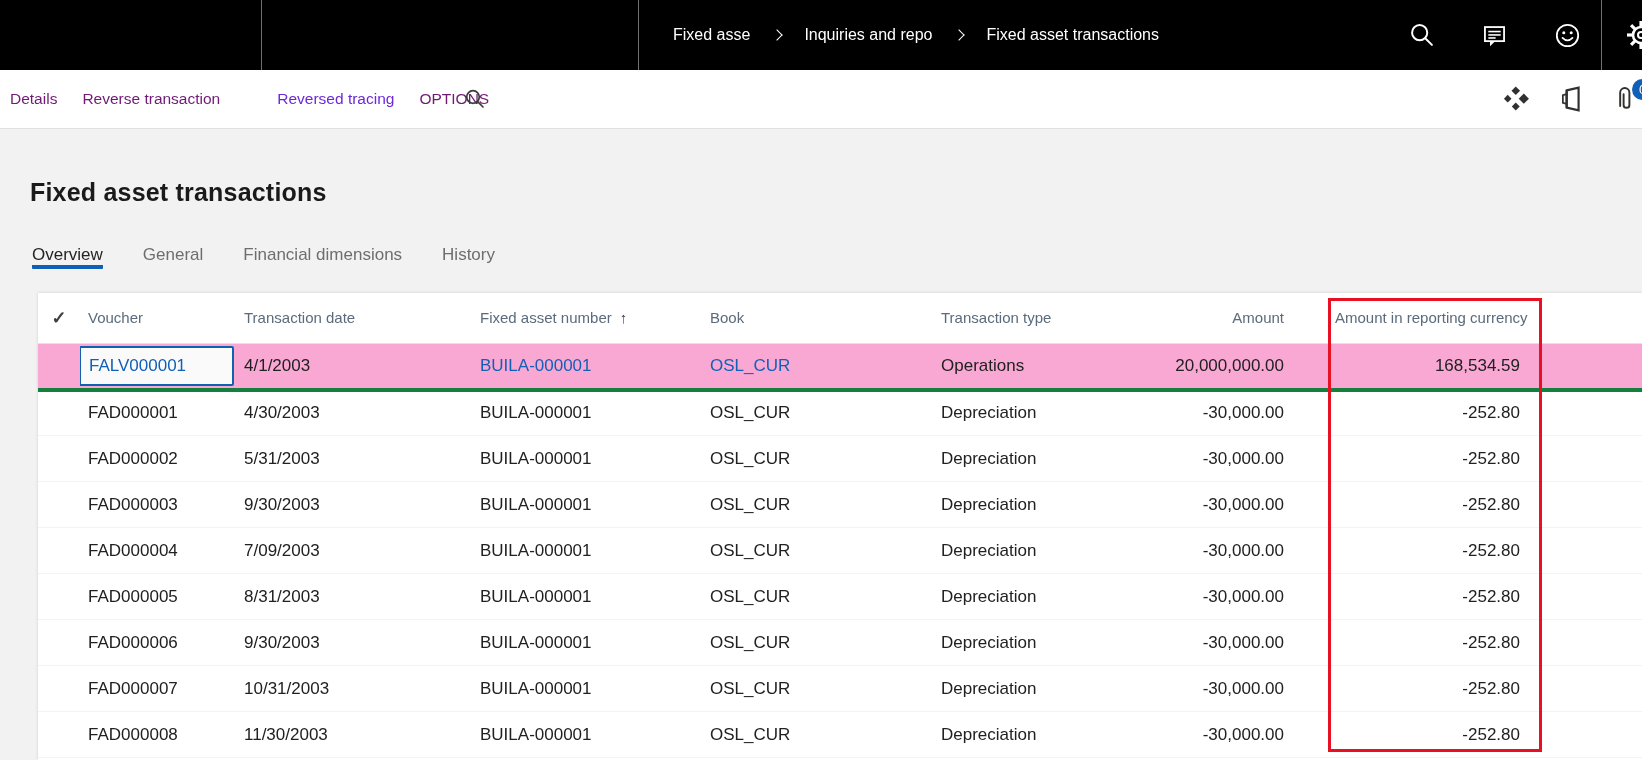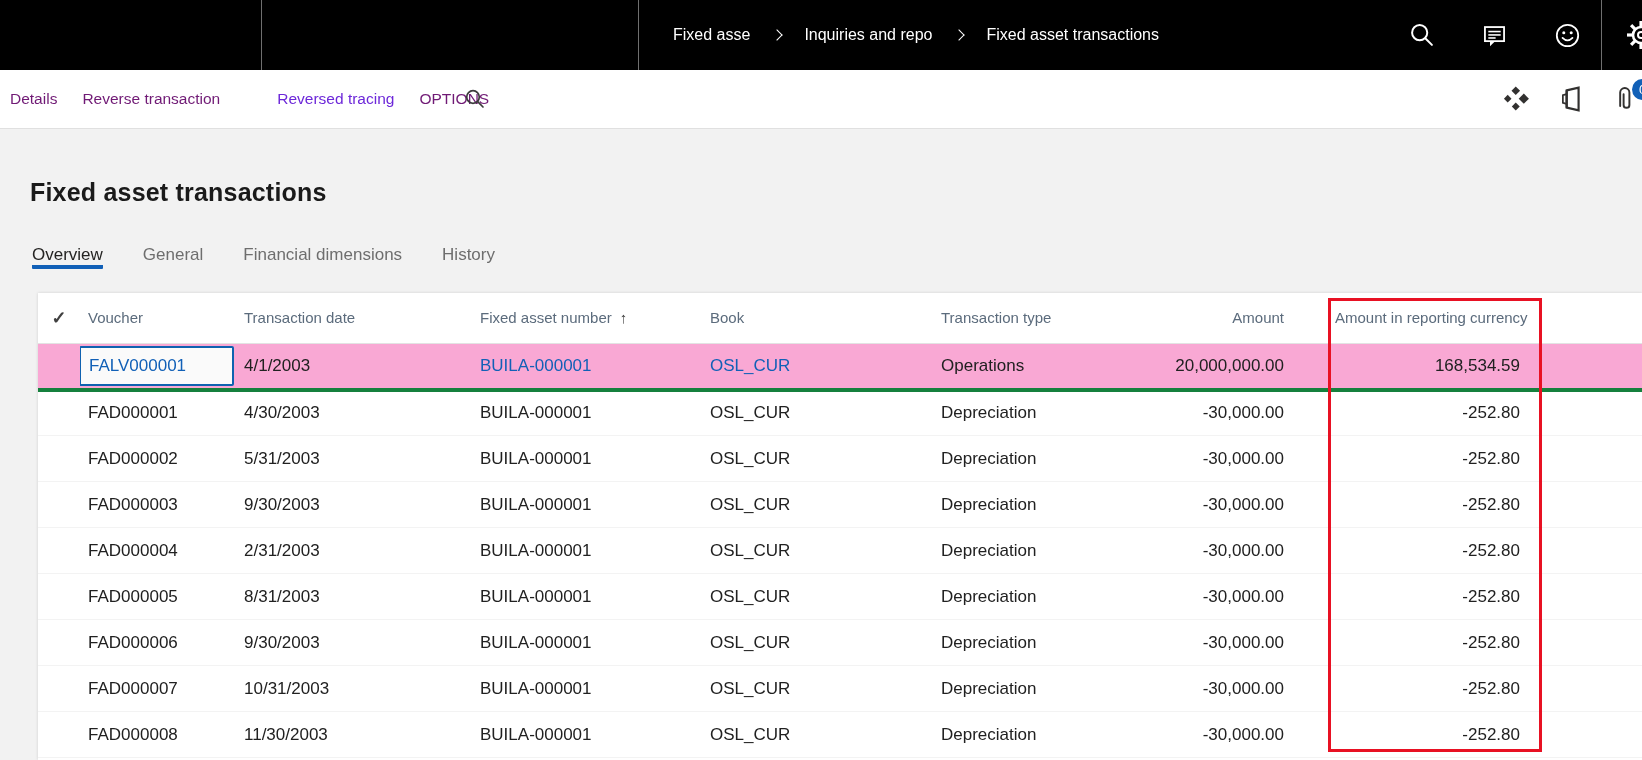--- a/index.html
+++ b/index.html
@@ -234,21 +234,21 @@
             <td class="pl-a">BUILA-000001</td>
             <td class="pl-b">OSL_CUR</td>
             <td class="pl-t">Depreciation</td>
             <td class="num">-30,000.00</td>
             <td class="rep">-252.80</td>
             <td></td>
           </tr>
           <tr>
             <td></td>
             <td class="pl-v">FAD000004</td>
-            <td class="pl-d">2/31/2003</td>
+            <td class="pl-d">7/09/2003</td>
             <td class="pl-a">BUILA-000001</td>
             <td class="pl-b">OSL_CUR</td>
             <td class="pl-t">Depreciation</td>
             <td class="num">-30,000.00</td>
             <td class="rep">-252.80</td>
             <td></td>
           </tr>
           <tr>
             <td></td>
             <td class="pl-v">FAD000005</td>

